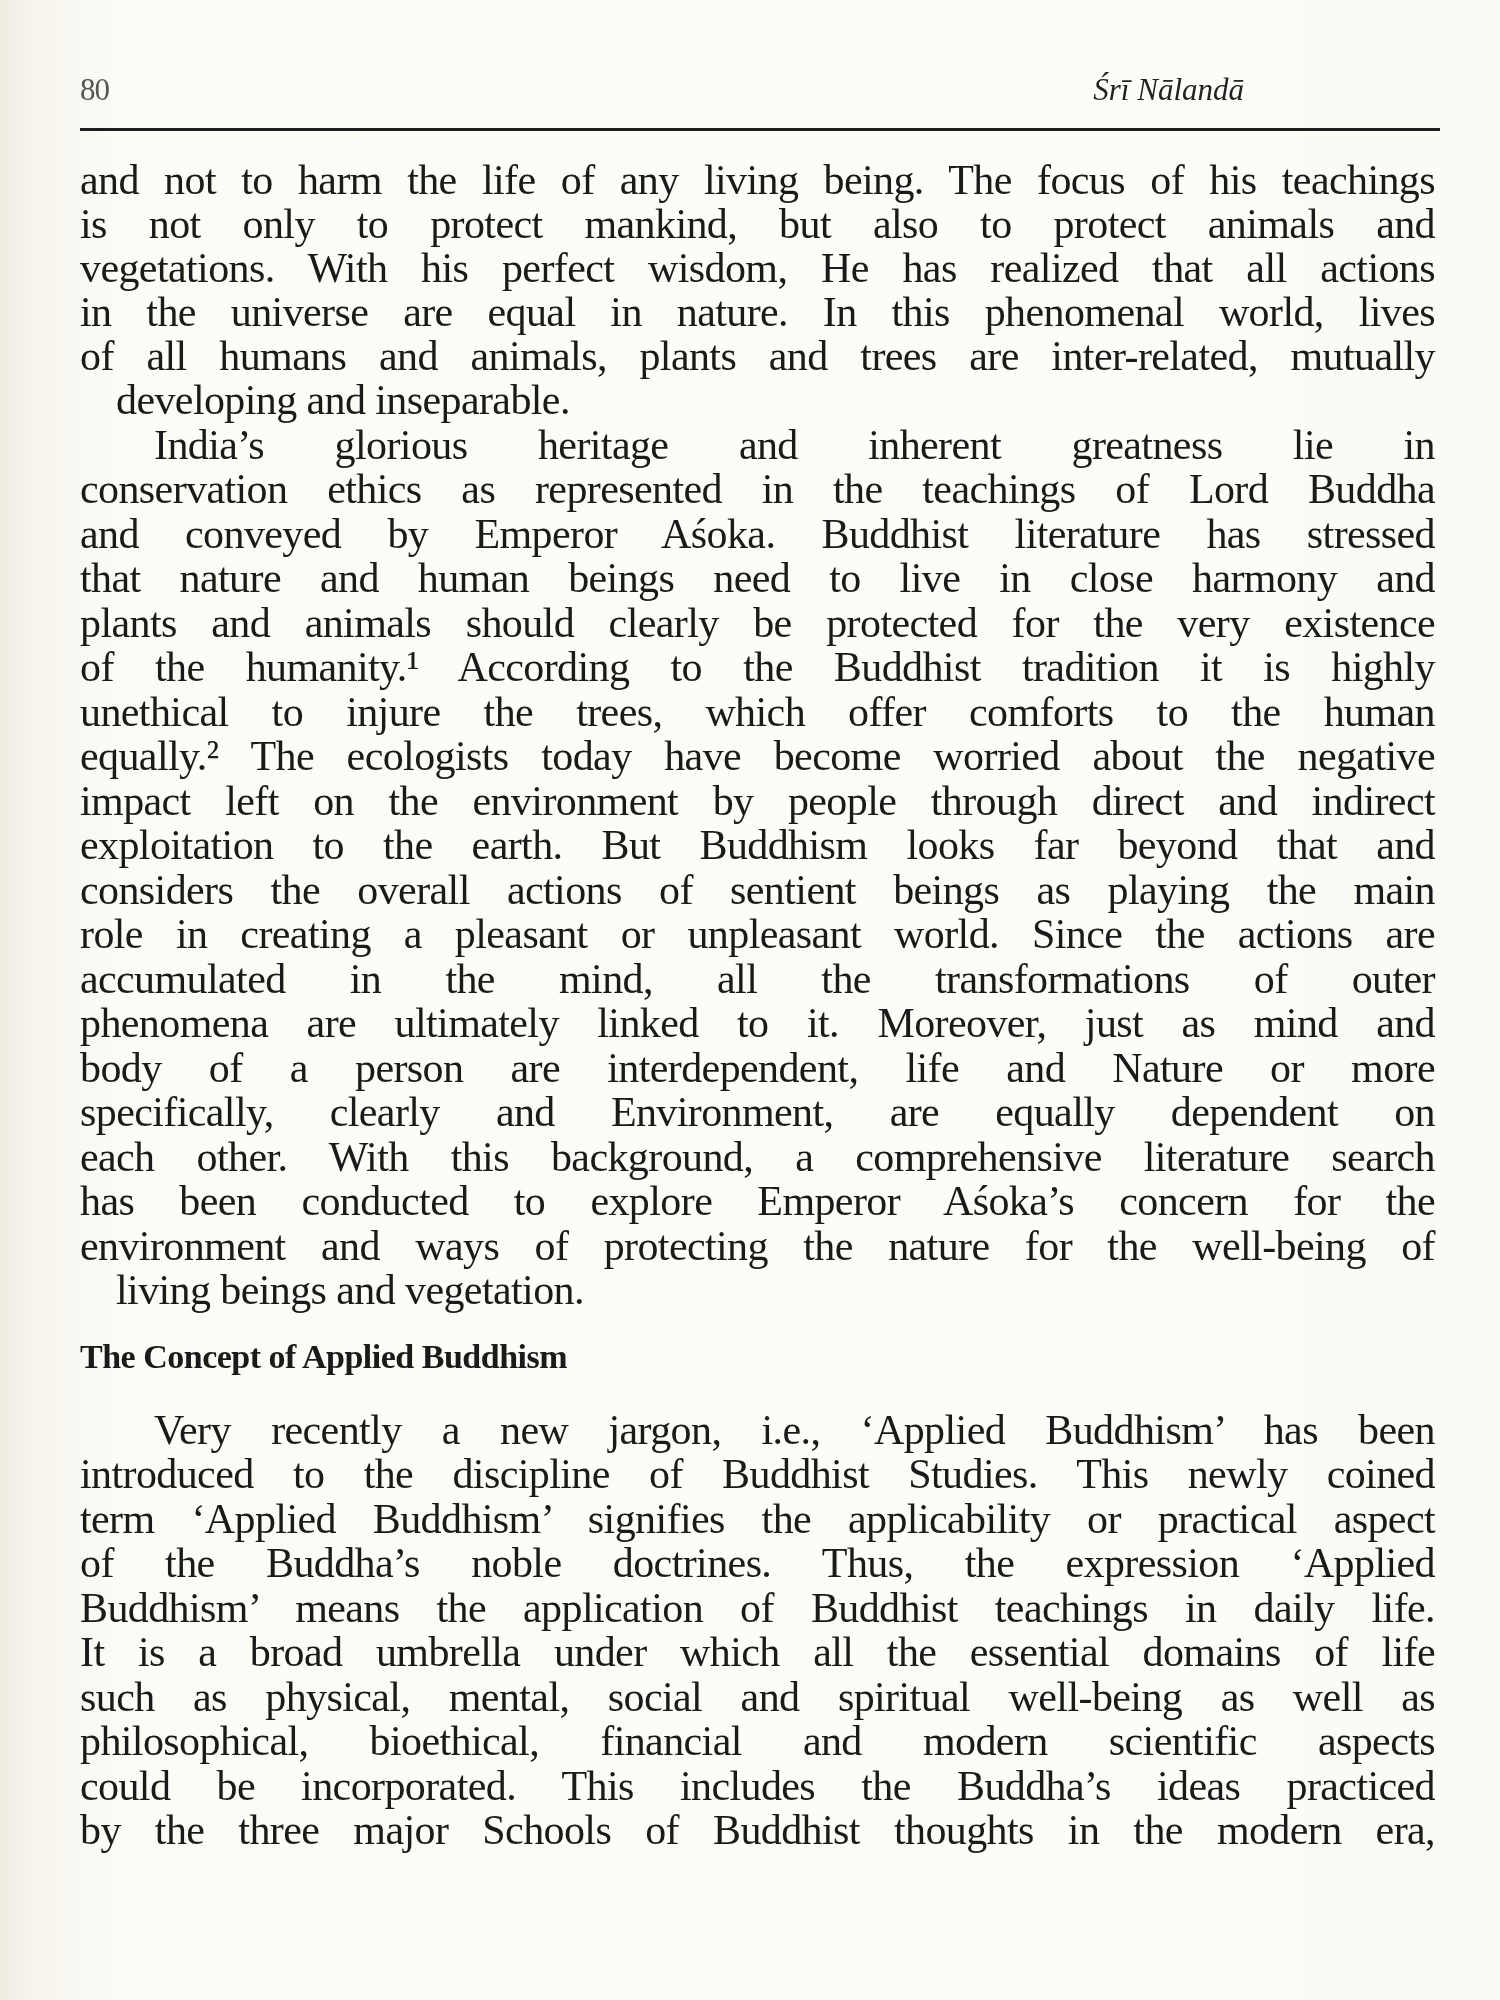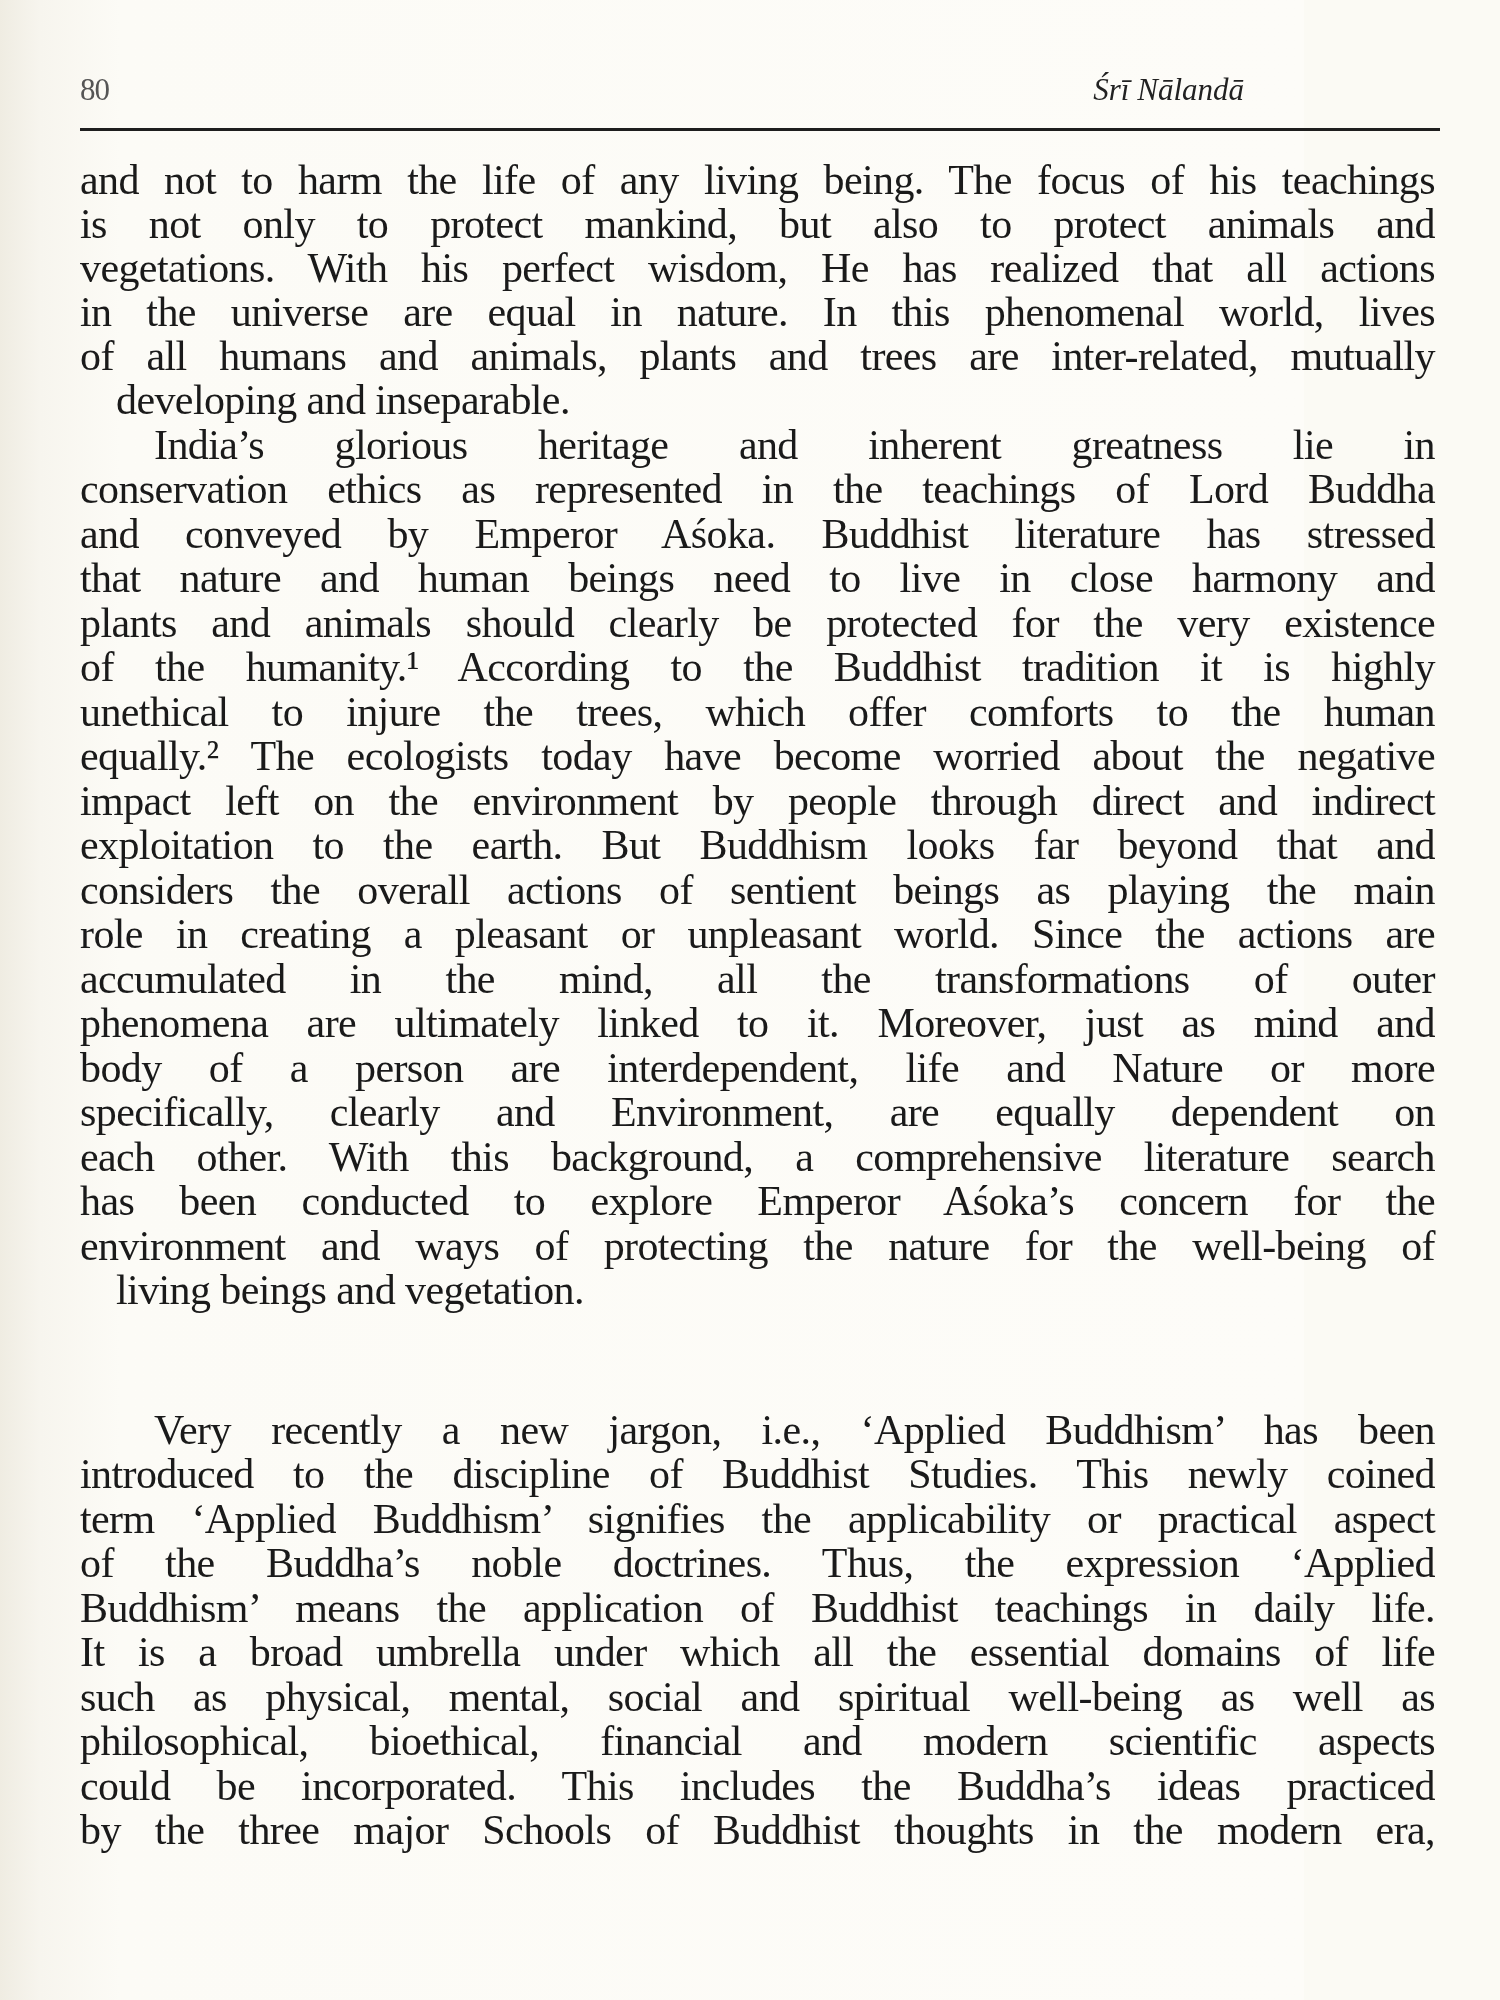--- a/index.html
+++ b/index.html
@@ -81,20 +81,21 @@
     <div class="line" style="top:959px">accumulated in the mind, all the transformations of outer</div>
     <div class="line" style="top:1003px">phenomena are ultimately linked to it. Moreover, just as mind and</div>
     <div class="line" style="top:1048px">body of a person are interdependent, life and Nature or more</div>
     <div class="line" style="top:1092px">specifically, clearly and Environment, are equally dependent on</div>
     <div class="line" style="top:1137px">each other. With this background, a comprehensive literature search</div>
     <div class="line" style="top:1181px">has been conducted to explore Emperor Aśoka’s concern for the</div>
     <div class="line" style="top:1226px">environment and ways of protecting the nature for the well-being of</div>
     <div class="line last" style="top:1270px">living beings and vegetation.</div>
   </div>
 
+  <div class="heading">The Concept of Applied Buddhism</div>
 
   <div>
     <div class="line indent" style="top:1410px">Very recently a new jargon, i.e., ‘Applied Buddhism’ has been</div>
     <div class="line" style="top:1454px">introduced to the discipline of Buddhist Studies. This newly coined</div>
     <div class="line" style="top:1499px">term ‘Applied Buddhism’ signifies the applicability or practical aspect</div>
     <div class="line" style="top:1543px">of the Buddha’s noble doctrines. Thus, the expression ‘Applied</div>
     <div class="line" style="top:1588px">Buddhism’ means the application of Buddhist teachings in daily life.</div>
     <div class="line" style="top:1632px">It is a broad umbrella under which all the essential domains of life</div>
     <div class="line" style="top:1677px">such as physical, mental, social and spiritual well-being as well as</div>
     <div class="line" style="top:1721px">philosophical, bioethical, financial and modern scientific aspects</div>

